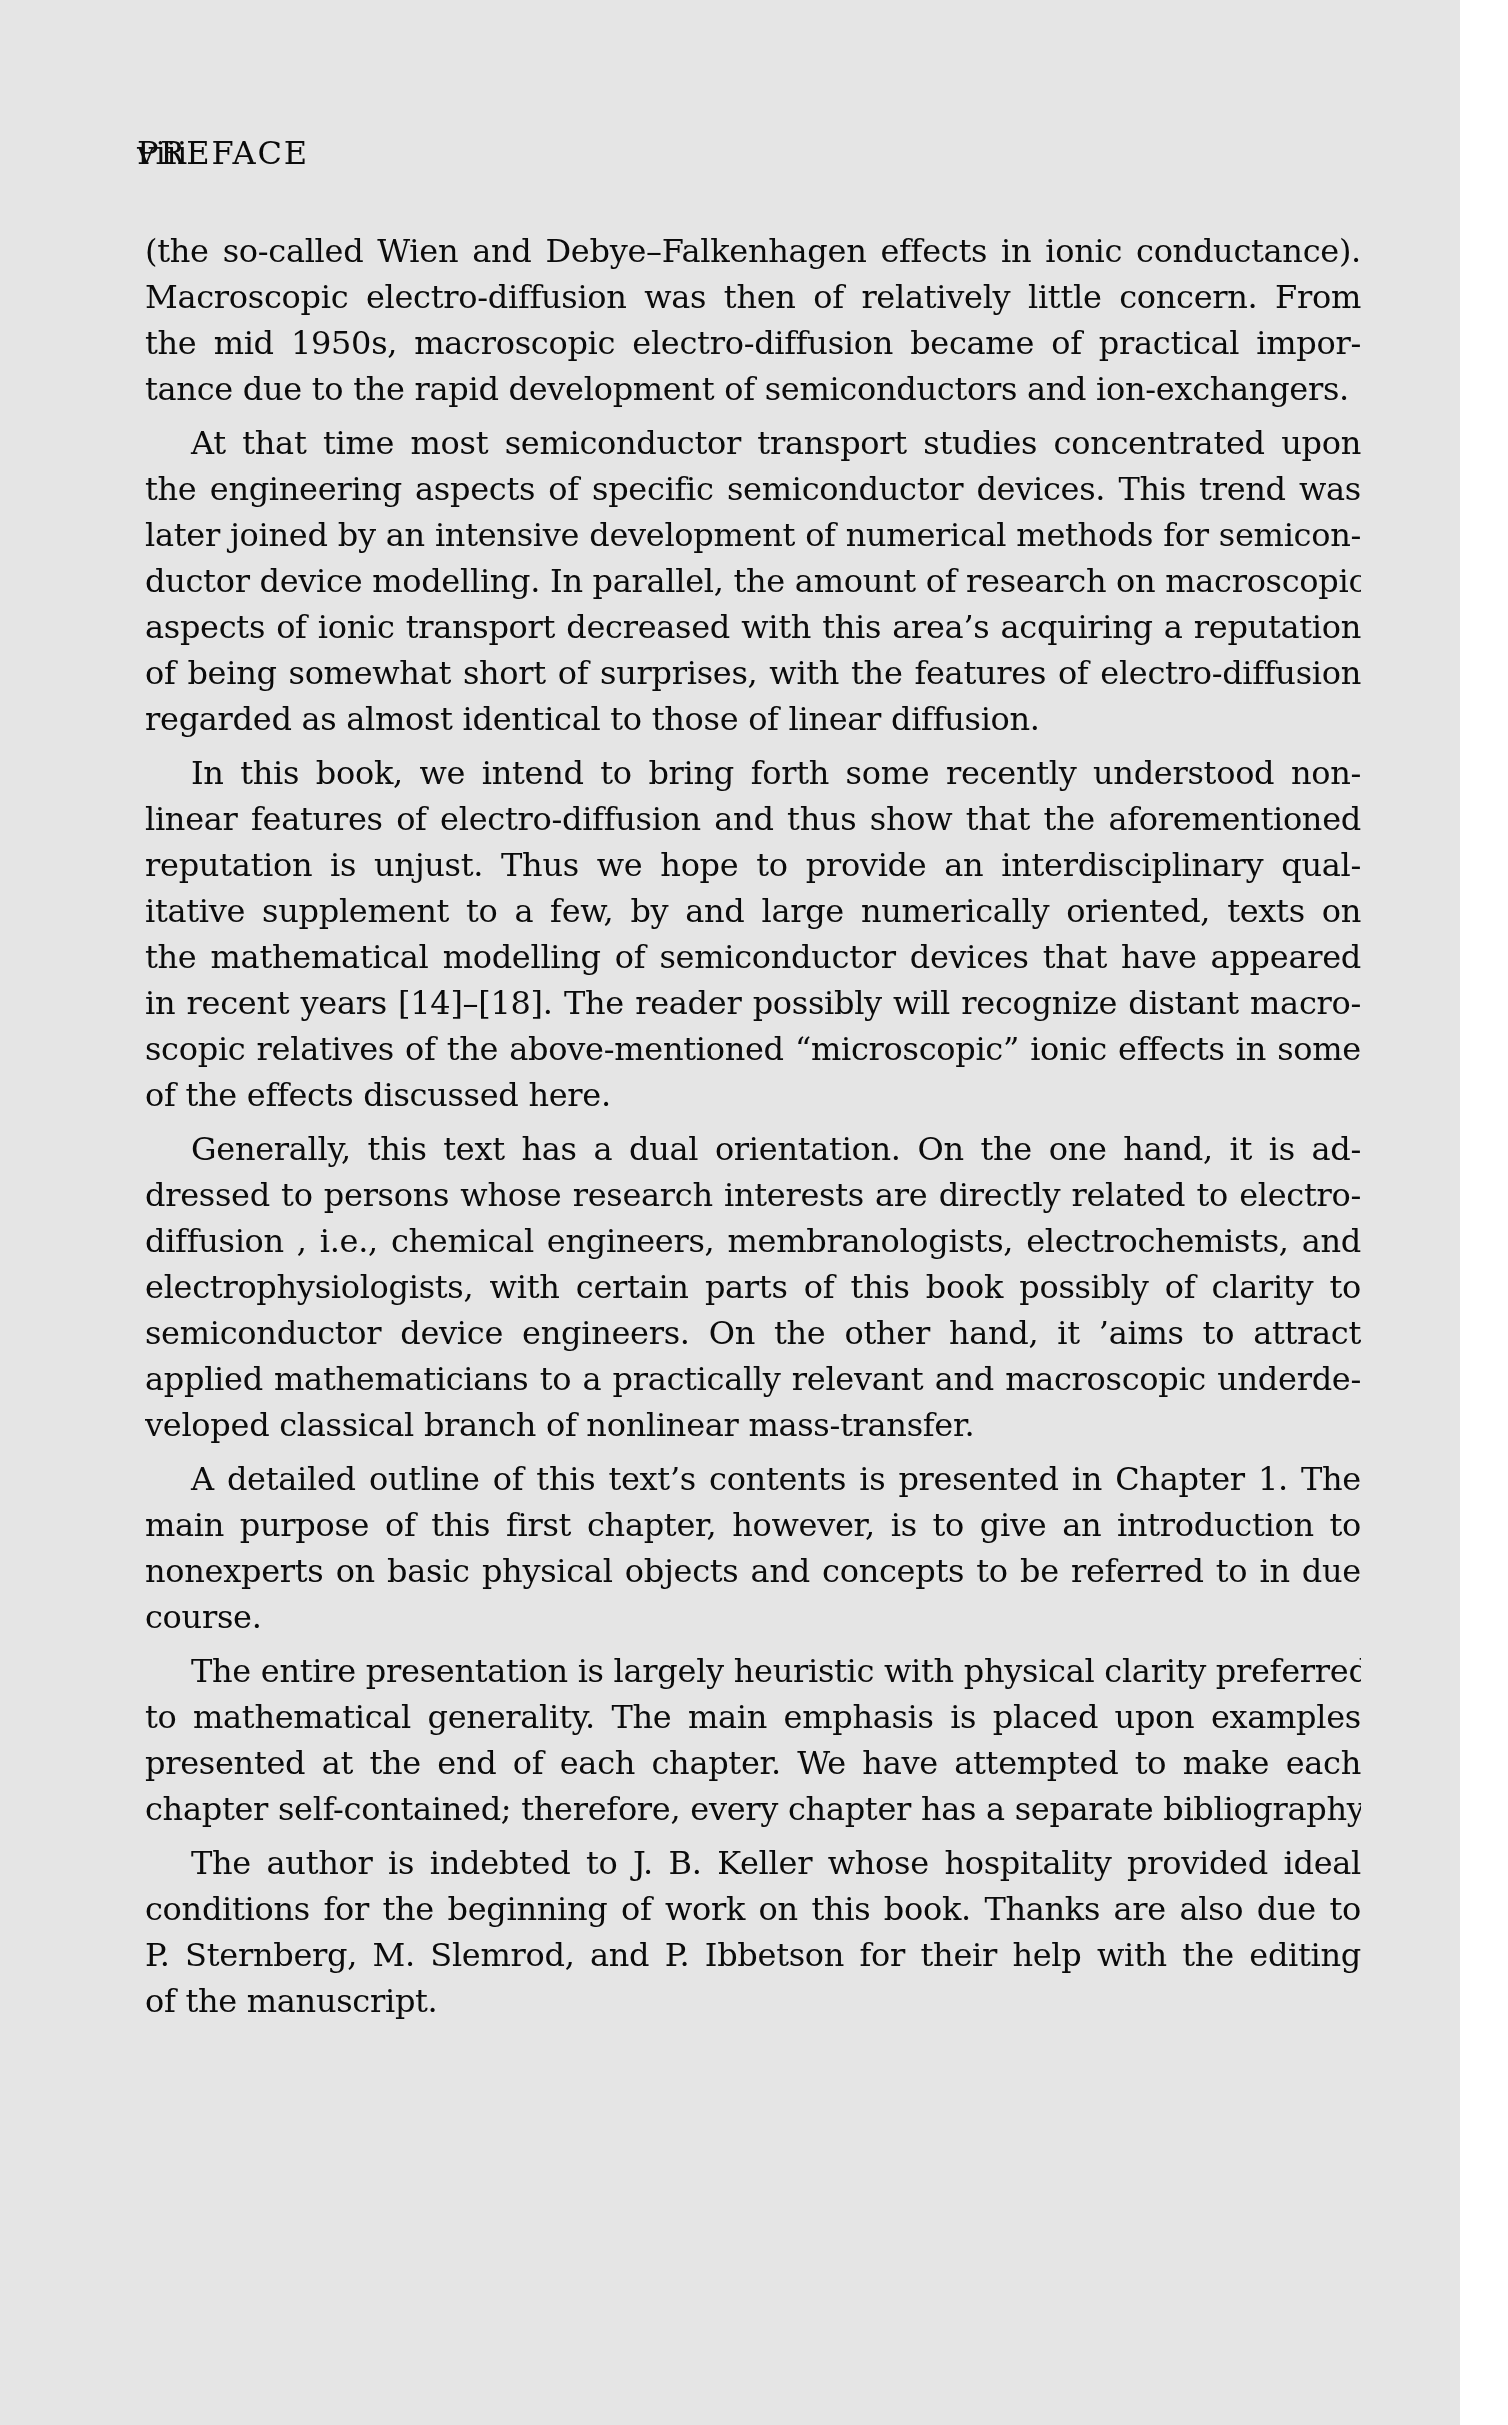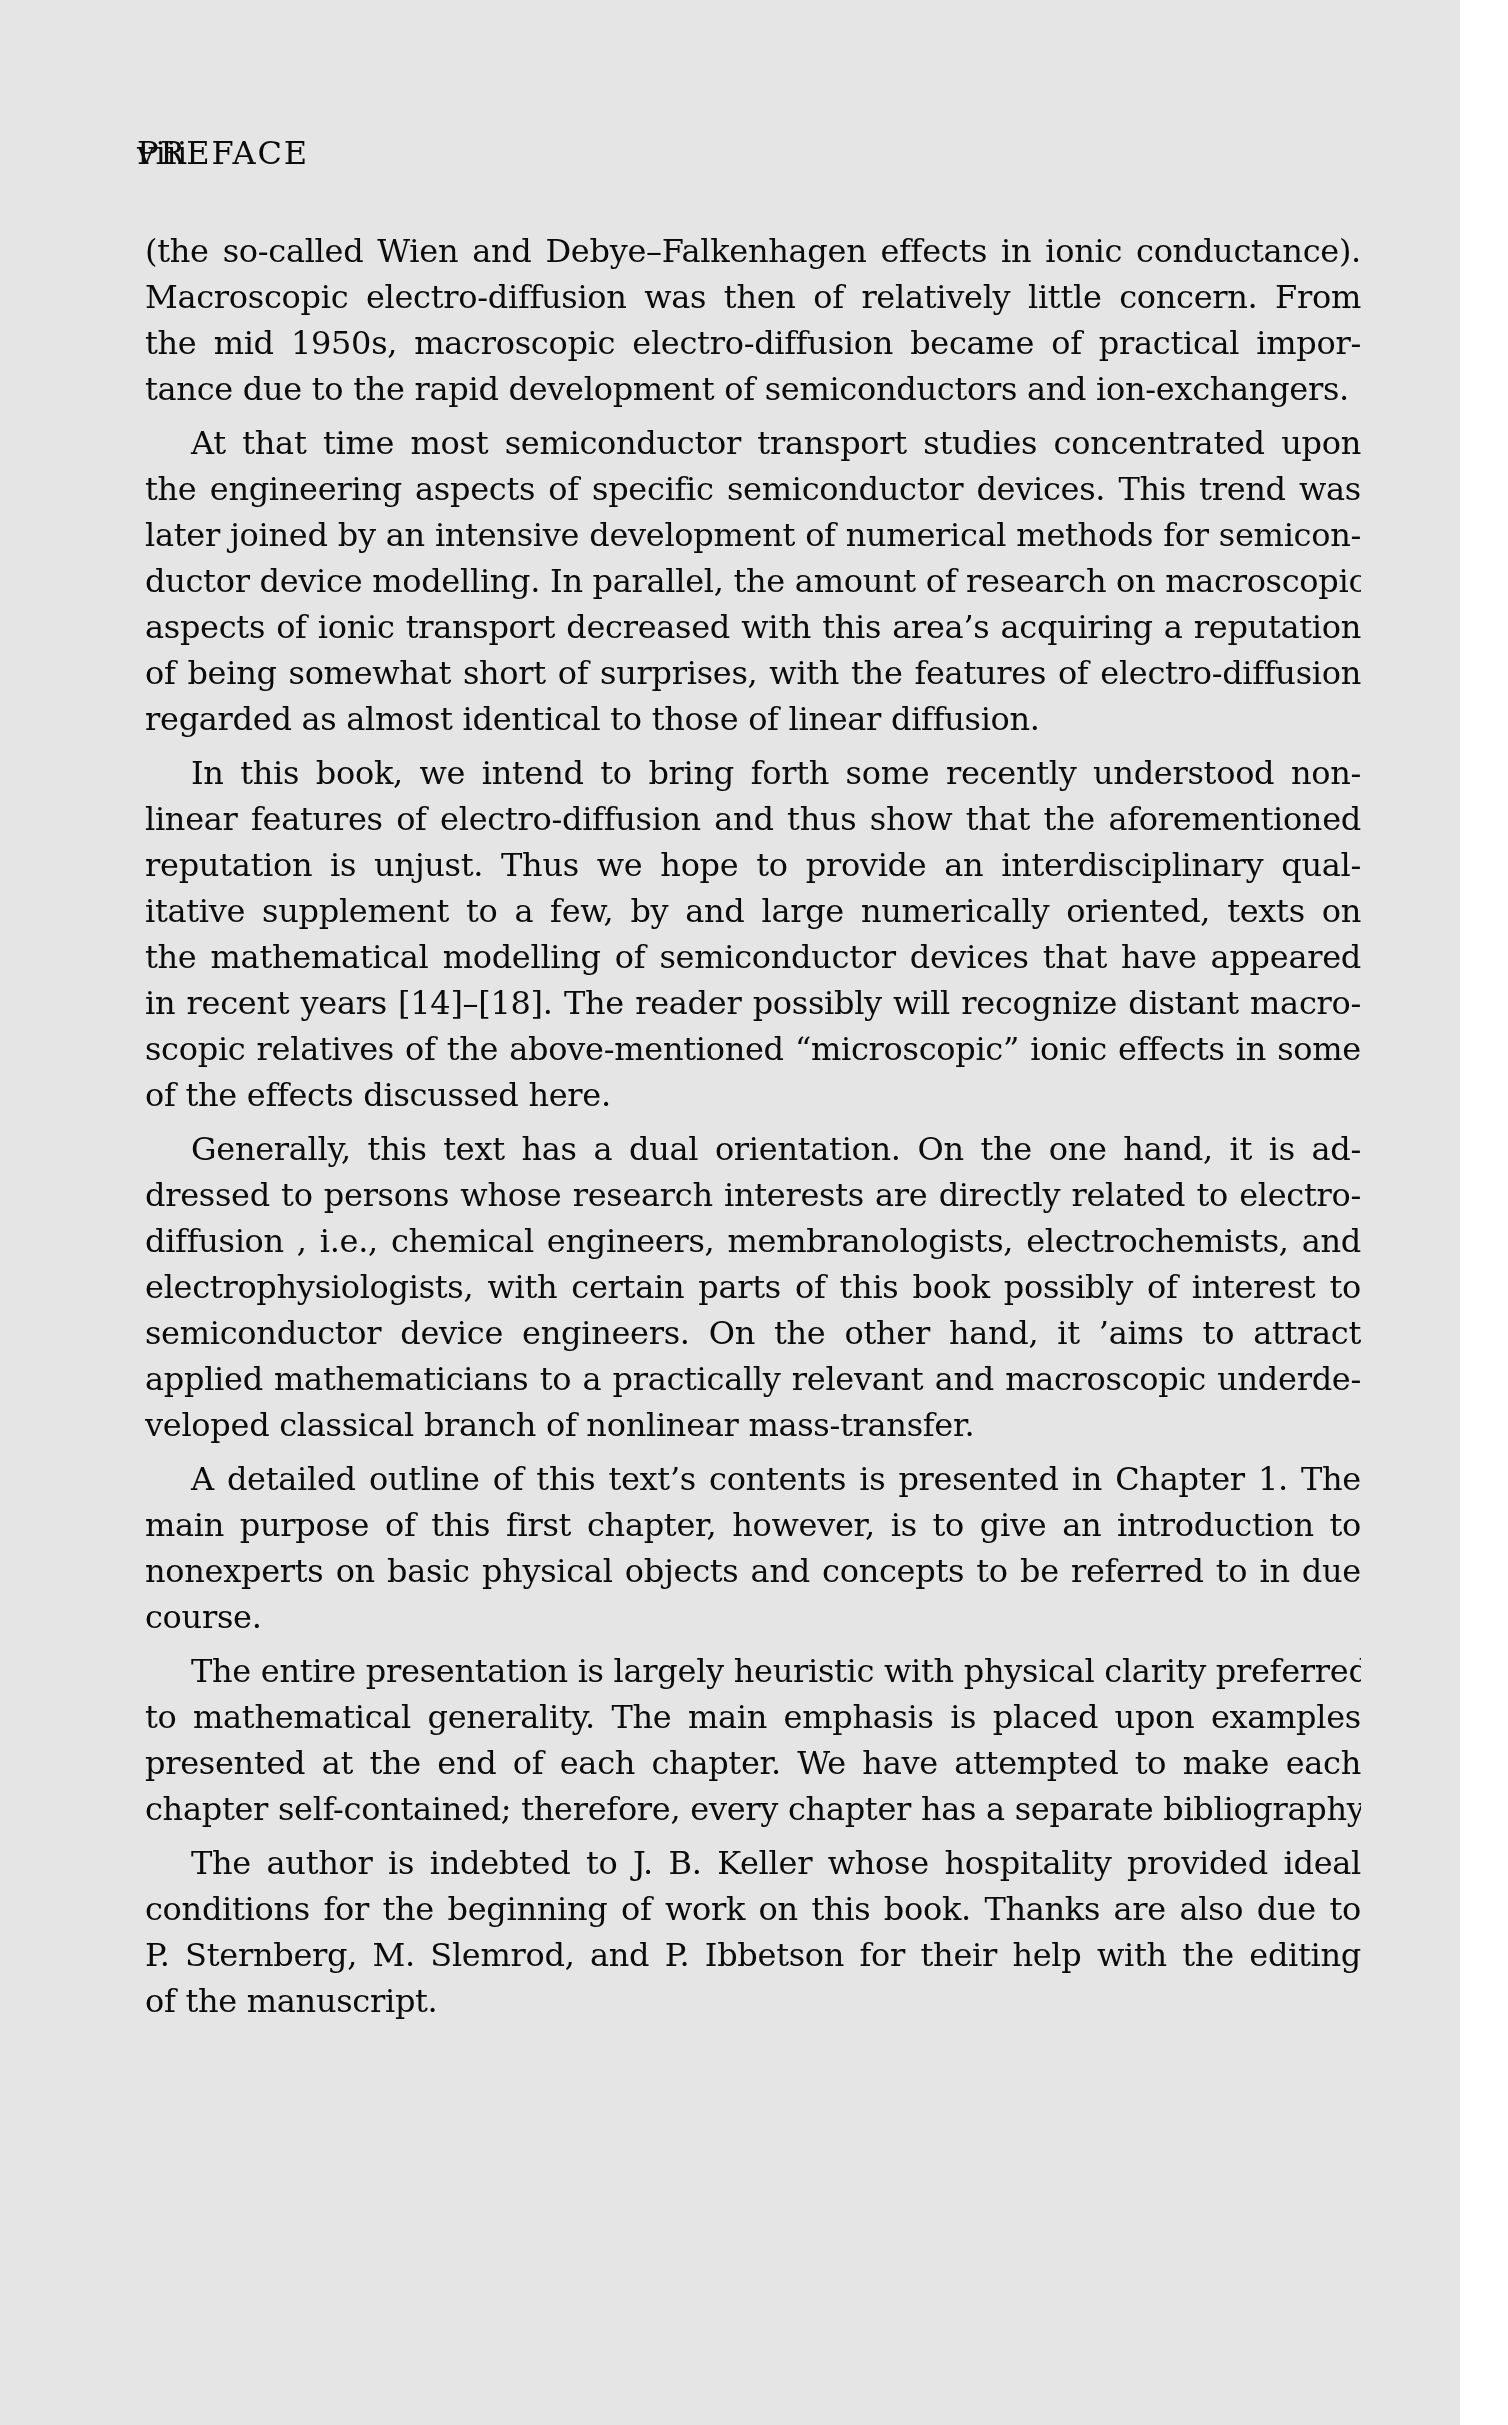--- a/index.html
+++ b/index.html
@@ -99,21 +99,21 @@
       <div class="line">the mathematical modelling of semiconductor devices that have appeared</div>
       <div class="line">in recent years [14]–[18]. The reader possibly will recognize distant macro-</div>
       <div class="line">scopic relatives of the above-mentioned “microscopic” ionic effects in some</div>
       <div class="line end">of the effects discussed here.</div>
     </div>
 
     <div class="para">
       <div class="line first">Generally, this text has a dual orientation. On the one hand, it is ad-</div>
       <div class="line">dressed to persons whose research interests are directly related to electro-</div>
       <div class="line">diffusion , i.e., chemical engineers, membranologists, electrochemists, and</div>
-      <div class="line">electrophysiologists, with certain parts of this book possibly of interest to</div>
+      <div class="line">electrophysiologists, with certain parts of this book possibly of clarity to</div>
       <div class="line">semiconductor device engineers. On the other hand, it ’aims to attract</div>
       <div class="line">applied mathematicians to a practically relevant and macroscopic underde-</div>
       <div class="line end">veloped classical branch of nonlinear mass-transfer.</div>
     </div>
 
     <div class="para">
       <div class="line first">A detailed outline of this text’s contents is presented in Chapter 1. The</div>
       <div class="line">main purpose of this first chapter, however, is to give an introduction to</div>
       <div class="line">nonexperts on basic physical objects and concepts to be referred to in due</div>
       <div class="line end">course.</div>

